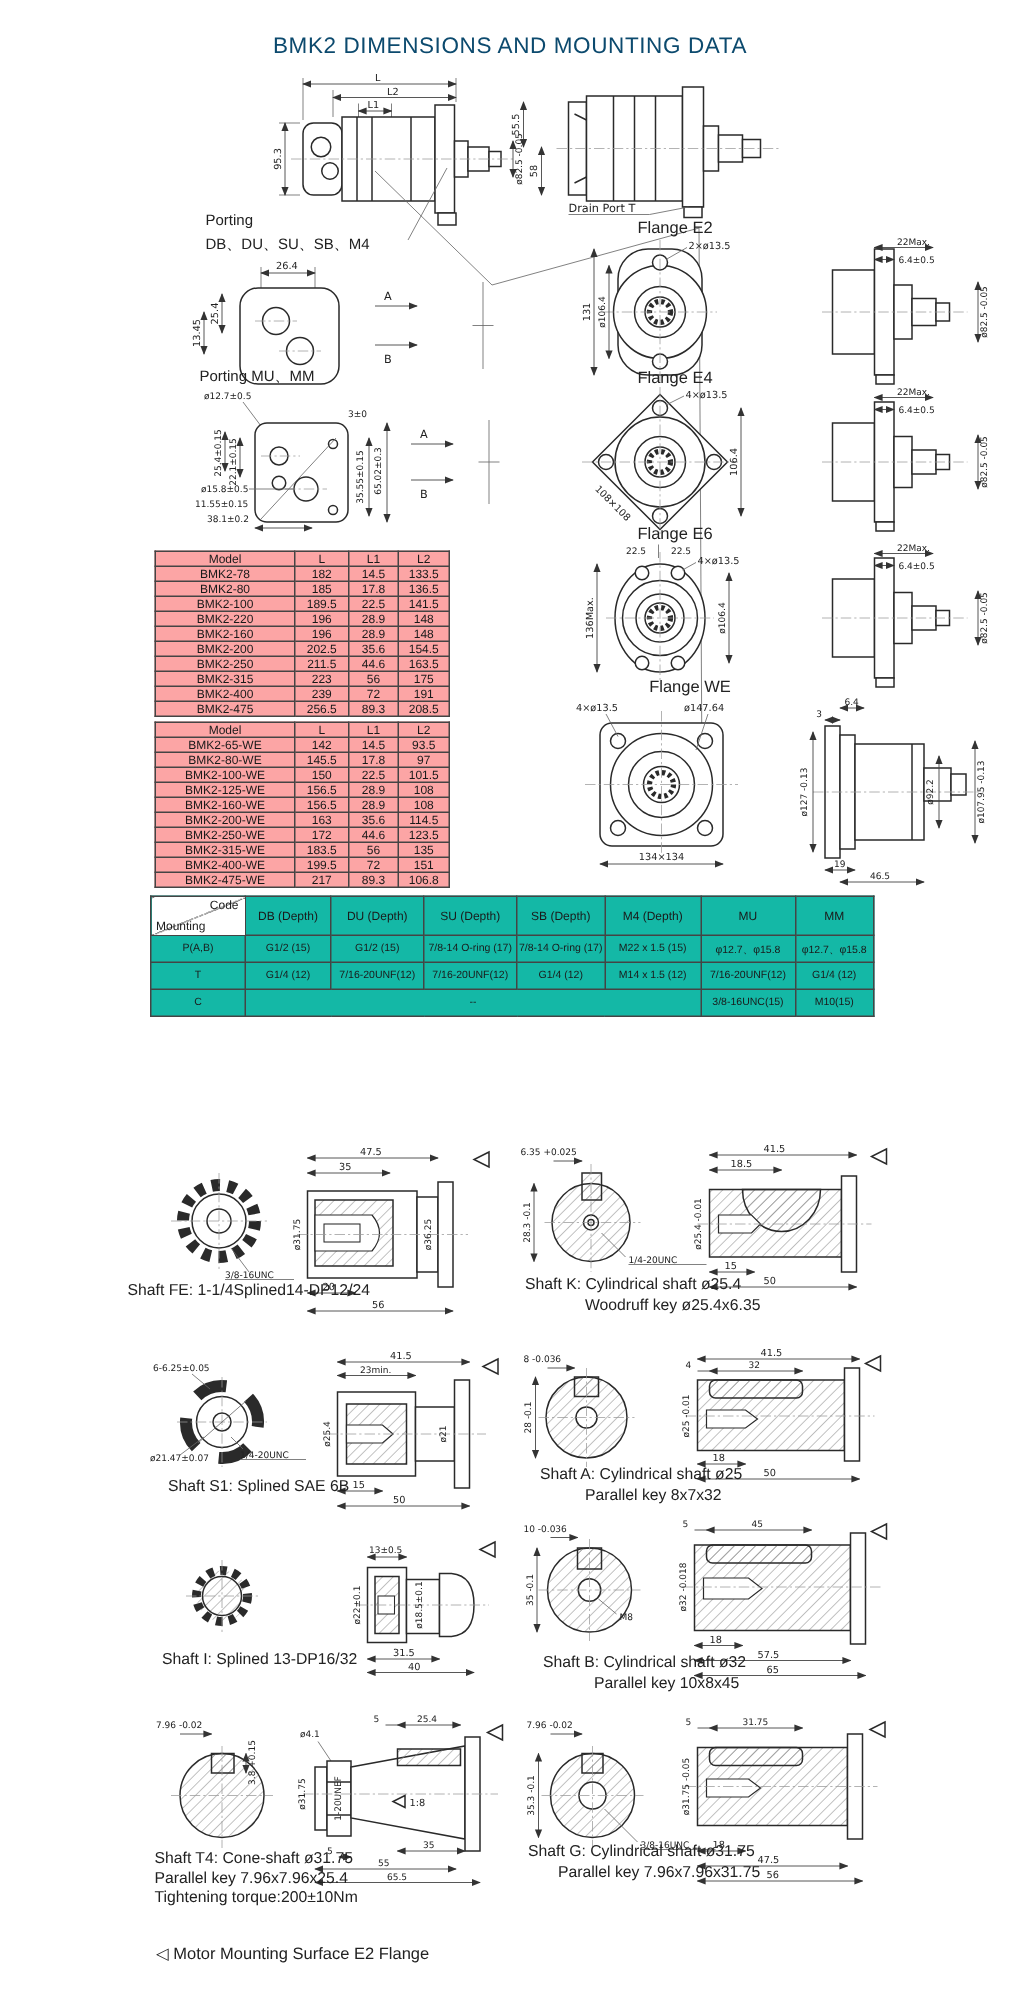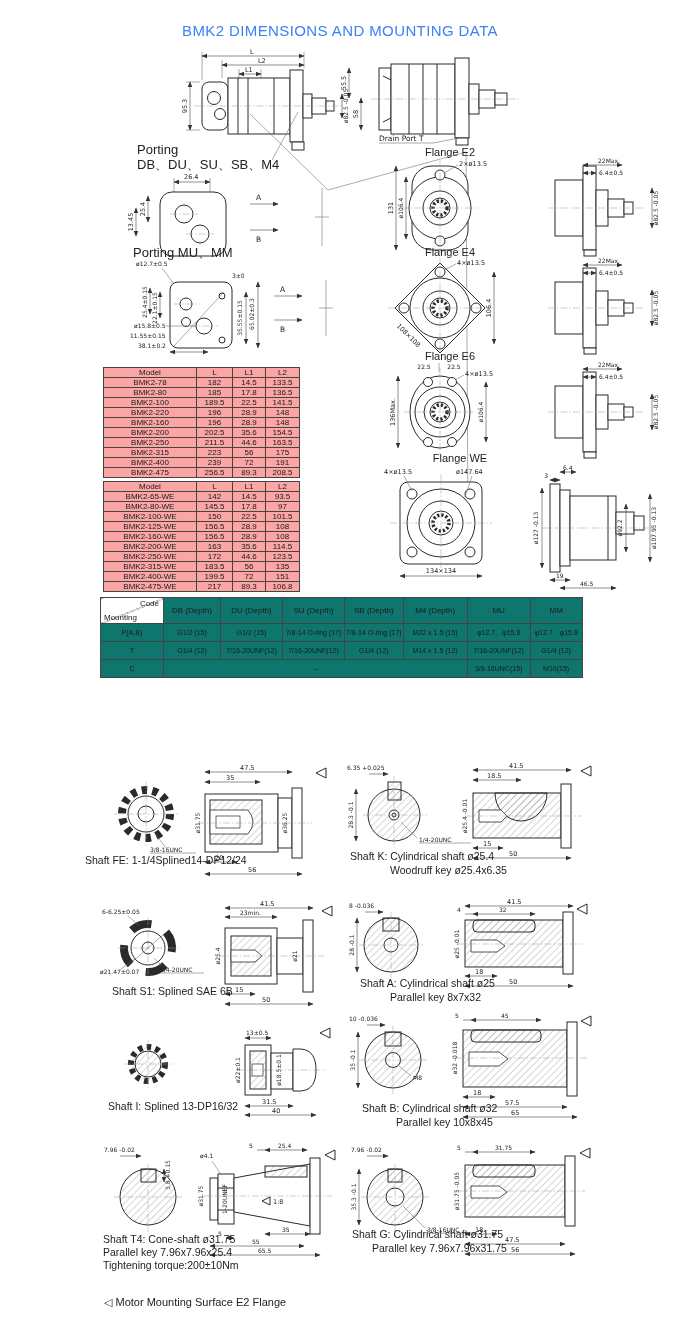--- a/index.html
+++ b/index.html
@@ -1,37 +1,37 @@
 <!DOCTYPE html>
 <html><head>
 <meta charset="utf-8">
 <style>
   *{margin:0;padding:0;box-sizing:border-box}
   body{background:#fff;font-family:"Liberation Sans",sans-serif;color:#1a1a1a}
   .page{position:relative;width:680px;height:1330px;background:#fff;overflow:hidden}
   .abs{position:absolute}
-  .h1{font-size:15px;color:#3b82f6;letter-spacing:.4px}
+  .h1{font-size:15px;color:#0c4a6e;letter-spacing:.4px}
   .center{text-align:center}
   .cap{font-size:10.5px;color:#222}
-  .ptitle{font-size:13px;color:#222}
+  .ptitle{font-size:10px;color:#222}
   .ftitle{font-size:11px;color:#222}
   svg{overflow:visible;display:block}
   svg text{font-family:"DejaVu Sans",sans-serif}
   .out{fill:#fff;stroke:#2a2a2a;stroke-width:1}
   .nf{fill:none;stroke:#2a2a2a;stroke-width:1}
   .hat{fill:url(#hatch);stroke:#2a2a2a;stroke-width:1}
   .thin{fill:none;stroke:#666;stroke-width:.55}
   .cl{fill:none;stroke:#999;stroke-width:.5;stroke-dasharray:7 2 1.5 2}
   .dl{fill:none;stroke:#444;stroke-width:.6}
   .dt{font-size:6.5px;fill:#222}
   .dt6{font-size:6px;fill:#222}
   .dt2{font-size:7.5px;fill:#222}
   table.spec{border-collapse:collapse;font-size:8px;background:#fca5a5}
   table.spec th,table.spec td{border:1px solid #444;text-align:center;padding:0 1px;height:9px;line-height:9px;font-weight:normal}
-  table.mnt{border-collapse:collapse;font-size:7px;background:#0f766e}
+  table.mnt{border-collapse:collapse;font-size:7px;background:#14b8a6}
   table.mnt th,table.mnt td{border:1px solid #444;text-align:center;padding:0 1px;font-weight:normal;white-space:nowrap}
   table.mnt th{font-size:8px;height:26px}
   table.mnt td{height:18px}
   th.diag{position:relative;width:63px;background:linear-gradient(to bottom right,#fff 49.4%,#555 49.4%,#555 50.6%,#fff 50.6%)}
   .ctr{position:absolute;top:1px;right:4px;font-size:8px}
   .cbl{position:absolute;bottom:1px;left:3px;font-size:8px}
 </style>
 </head>
 <body>
 

